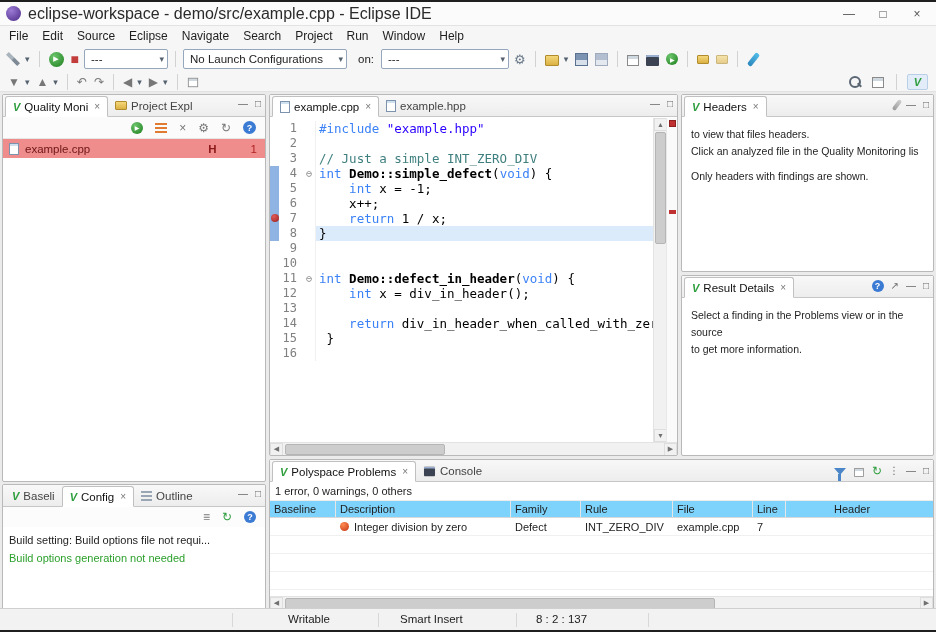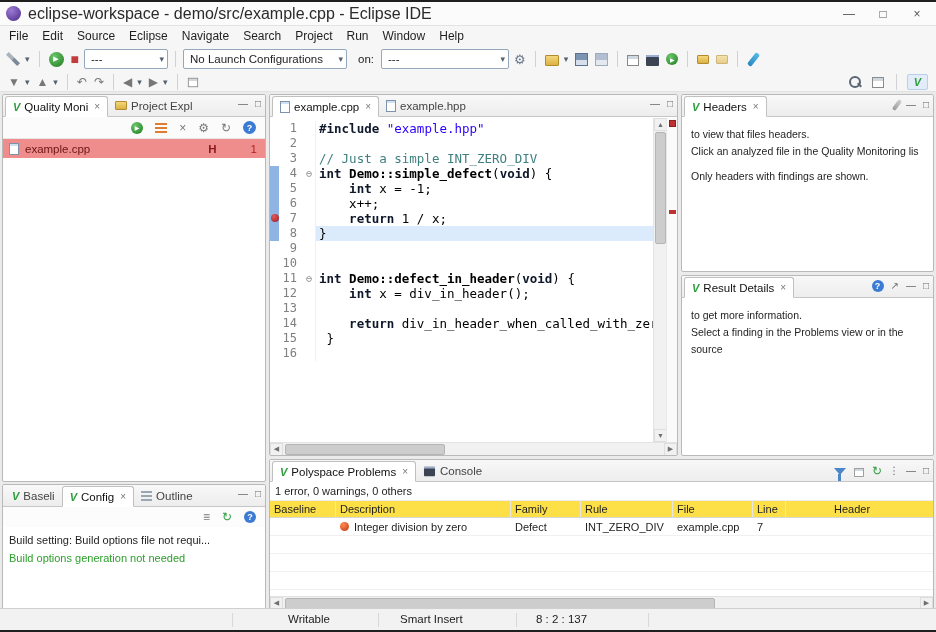--- a/index.html
+++ b/index.html
@@ -70,39 +70,39 @@
   .ed-body{position:absolute;top:23px;left:0;right:0;bottom:0;display:flex;flex-direction:column;}
   .ed-main{flex:1;display:flex;min-height:0;}
   .ed-text{flex:1;position:relative;overflow:hidden;background:#fff;padding-top:3px;}
   .cl{height:15px;line-height:15px;display:flex;font-family:"DejaVu Sans Mono",monospace;font-size:12.5px;}
   .anno{width:9px;position:relative;flex:0 0 auto;}
   .anno.bar{background:#8fb4e3;}
   .num{width:24px;text-align:right;padding-right:6px;color:#808080;flex:0 0 auto;font-size:12px;}
   .fold{width:13px;color:#8a8a8a;font-size:10px;text-align:center;flex:0 0 auto;border-right:1px solid #f0f0f0;}
   .code{flex:1;white-space:pre;padding-left:3px;overflow:hidden;}
   .code.cur{background:#dcebfb;}
-  .tk-d,.tk-k{color:#0f172a;font-weight:bold;}
+  .tk-d,.tk-k{color:#3b82f6;font-weight:normal;}
   .tk-s{color:#2a00ff;}
   .tk-c{color:#3f7f7f;}
   .tk-b{color:#000;font-weight:bold;}
   .tk-p{color:#000;}
   .sba{width:13px;height:13px;display:flex;align-items:center;justify-content:center;font-size:7px;color:#707070;background:#f1f1f1;border:1px solid #dedede;flex:0 0 auto;}
   .ed-vsb{width:13px;position:relative;background:#f1f1f1;border-left:1px solid #e3e3e3;display:flex;flex-direction:column;justify-content:space-between;}
   .vthumb{position:absolute;left:1px;top:14px;width:11px;height:112px;background:#cdcdcd;border:1px solid #b5b5b5;border-radius:2px;}
   .ed-ov{width:11px;position:relative;background:#fafafa;border-left:1px solid #e8e8e8;}
   .ov-status{position:absolute;top:2px;left:2px;width:7px;height:7px;background:#c03030;border:1px solid #8e1f1f;}
   .ov-mark{position:absolute;top:92px;left:2px;width:7px;height:4px;background:#c03030;}
   .hsb{height:13px;display:flex;align-items:center;background:#f1f1f1;border-top:1px solid #e3e3e3;position:relative;}
   .hthumb{position:absolute;top:1px;height:11px;background:#cdcdcd;border:1px solid #b5b5b5;border-radius:2px;}
   
   .ptext{font-size:10.5px;color:#1e1e1e;padding:9px 9px;line-height:17px;}
   .ptext .gap{margin-top:8px;}
   
   .summary{height:18px;font-size:11px;color:#1e1e1e;padding:3px 5px;}
-  .thead{display:flex;height:18px;border-bottom:1px solid #d8d8d8;border-top:1px solid #ececec;background:#fde047;}
+  .thead{display:flex;height:18px;border-bottom:1px solid #d8d8d8;border-top:1px solid #ececec;background:#7dd3fc;}
   .th{font-size:11px;color:#1e1e1e;padding:2px 4px;border-right:1px solid #e6e6e6;white-space:nowrap;overflow:hidden;flex:0 0 auto;}
   .trow{display:flex;height:18px;border-bottom:1px solid #f0f0f0;align-items:center;}
   .td{font-size:11px;color:#1e1e1e;padding:2px 4px;white-space:nowrap;overflow:hidden;flex:0 0 auto;display:flex;align-items:center;}
   .c0{width:66px;} .c1{width:175px;} .c2{width:70px;} .c3{width:92px;} .c4{width:80px;} .c5{width:33px;} .c6{width:116px;margin-left:44px;} .c7{width:60px;}
   .prob-hsb{position:absolute;left:0;right:0;bottom:0;}
   
   .ctools{height:20px;display:flex;justify-content:flex-end;align-items:center;gap:8px;padding-right:7px;background:#fcfcfc;}
   .ctext{font-size:11px;color:#1e1e1e;padding:4px 6px;line-height:18px;white-space:nowrap;overflow:hidden;}
   .ctext .ok{color:#2ca02c;}
   
@@ -452,22 +452,22 @@
         <span class="x">×</span>
       </span>
       <span class="panel-btns">
         <span class="helpc" style="width:12px;height:12px">?</span>
         <span class="pb">↗</span>
         <span class="pb">—</span>
         <span class="pb">□</span>
       </span>
     </div>
     <div class="ptext">
+      <div>Select a finding in the Problems view or in the source</div>
       <div>to get more information.</div>
-      <div>Select a finding in the Problems view or in the source</div>
     </div>
   </div>
 
   <div class="panel" style="left:2px;top:482px;width:264px;height:126px;">
     <div class="tabrow">
       <span class="tab">
         <span class="vlogo">V</span>
         <span>Baseli</span>
       </span>
       <span class="tab active">

